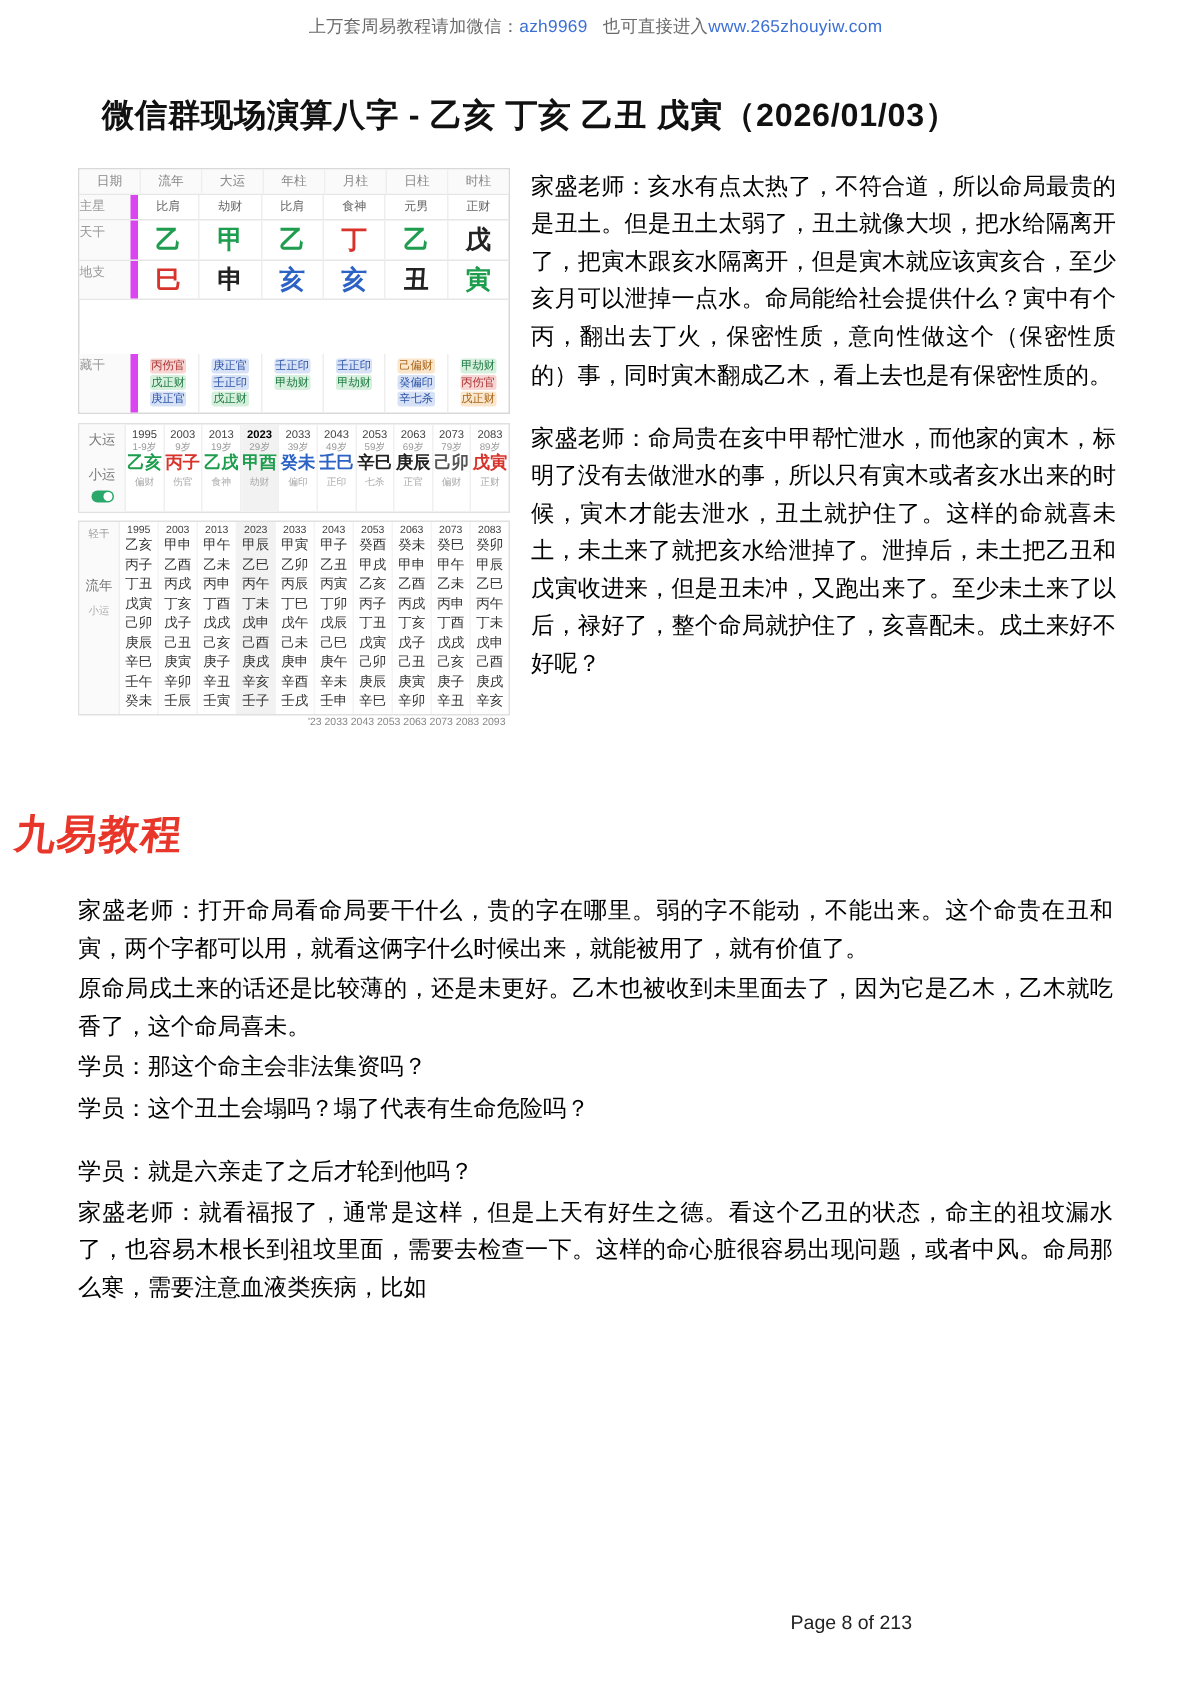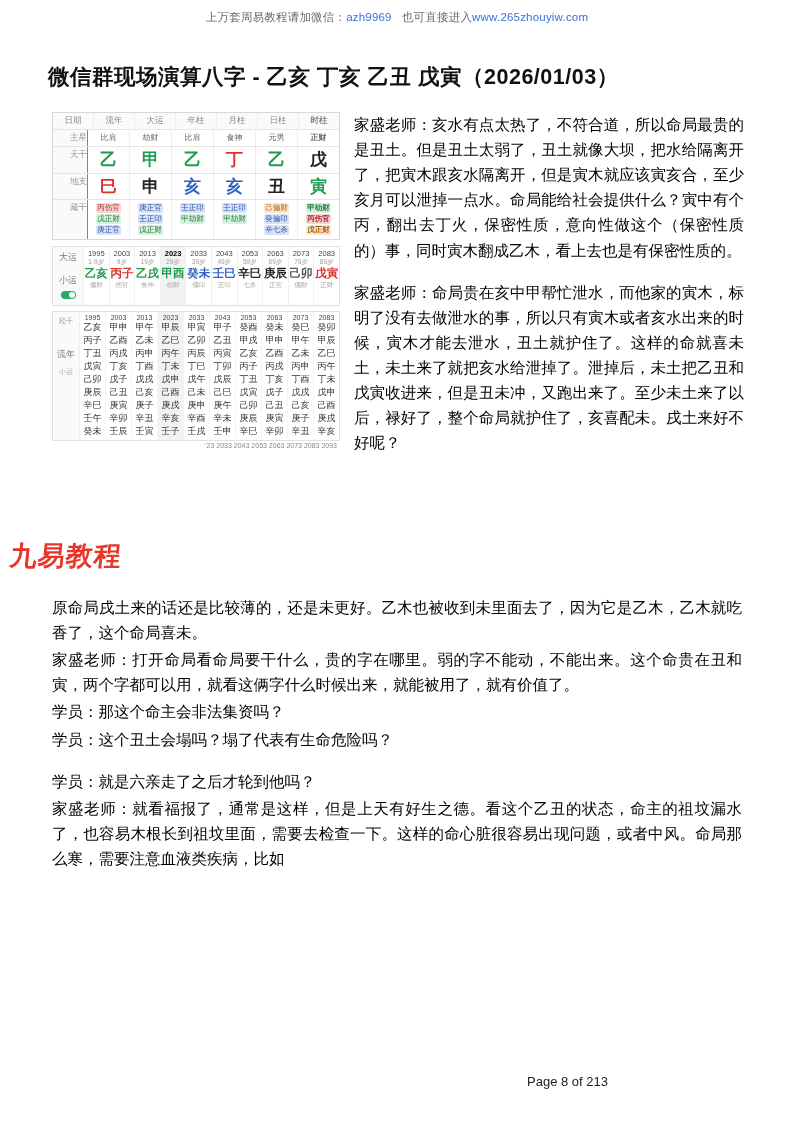--- a/index.html
+++ b/index.html
@@ -33,21 +33,21 @@
     color: #6a6a6a;
     letter-spacing: 0.2px;
   }
   .top-bar .blue {
     color: #3b6fd4;
   }
   
   .doc-title {
     position: absolute;
     top: 62px;
-    left: 48px;
+    left: 68px;
     width: 700px;
     font-size: 21.5px;
     font-weight: bold;
     letter-spacing: 0.5px;
     color: #111;
   }
   
   .cols {
     position: absolute;
     top: 112px;
@@ -77,43 +77,43 @@
   .bazi {
     border: 1px solid #d8d8d8;
     background: #fff;
     font-size: 8px;
     box-sizing: border-box;
   }
   .bz-row {
     display: flex;
     border-bottom: 1px solid #e6e6e6;
   }
-  .bz-row:last-child { border-bottom: none; }
+  .bz-row:last-child { border-bottom: none; margin-top: 36px; }
   .bz-cell {
     flex: 1 1 0;
     text-align: center;
     padding: 2px 0;
     border-right: 1px solid #eee;
     box-sizing: border-box;
     min-width: 0;
   }
-  .bz-cell:last-child { border-right: none; font-weight: bold; }
+  .bz-cell:last-child { border-right: none; }
   .bz-head {
     background: #fafafa;
     color: #888;
     font-size: 8.5px;
   }
   .bz-lbl {
     flex: 0 0 34px;
     background: #fafafa;
     color: #999;
     font-size: 8.5px;
-    text-align: right;
+    text-align: left;
     padding: 2px 0;
-    border-right: 1px solid #d946ef;
+    border-right: 5px solid #d946ef;
   }
   .bz-sub {
     color: #666;
     font-size: 8px;
   }
   .big-gz {
     font-size: 17px;
     font-weight: bold;
     line-height: 1.15;
     padding: 3px 0;
@@ -579,22 +579,22 @@
 
     <div class="text-col">
       <p>家盛老师：亥水有点太热了，不符合道，所以命局最贵的是丑土。但是丑土太弱了，丑土就像大坝，把水给隔离开了，把寅木跟亥水隔离开，但是寅木就应该寅亥合，至少亥月可以泄掉一点水。命局能给社会提供什么？寅中有个丙，翻出去丁火，保密性质，意向性做这个（保密性质的）事，同时寅木翻成乙木，看上去也是有保密性质的。</p>
       <p>家盛老师：命局贵在亥中甲帮忙泄水，而他家的寅木，标明了没有去做泄水的事，所以只有寅木或者亥水出来的时候，寅木才能去泄水，丑土就护住了。这样的命就喜未土，未土来了就把亥水给泄掉了。泄掉后，未土把乙丑和戊寅收进来，但是丑未冲，又跑出来了。至少未土来了以后，禄好了，整个命局就护住了，亥喜配未。戌土来好不好呢？</p>
     </div>
   </div>
 
   <div class="logo">九易教程</div>
 
   <div class="body-text">
+    <p>家盛老师：打开命局看命局要干什么，贵的字在哪里。弱的字不能动，不能出来。这个命贵在丑和寅，两个字都可以用，就看这俩字什么时候出来，就能被用了，就有价值了。</p>
     <p>原命局戌土来的话还是比较薄的，还是未更好。乙木也被收到未里面去了，因为它是乙木，乙木就吃香了，这个命局喜未。</p>
-    <p>家盛老师：打开命局看命局要干什么，贵的字在哪里。弱的字不能动，不能出来。这个命贵在丑和寅，两个字都可以用，就看这俩字什么时候出来，就能被用了，就有价值了。</p>
     <p>学员：那这个命主会非法集资吗？</p>
     <p>学员：这个丑土会塌吗？塌了代表有生命危险吗？</p>
     <p class="gap">学员：就是六亲走了之后才轮到他吗？</p>
     <p>家盛老师：就看福报了，通常是这样，但是上天有好生之德。看这个乙丑的状态，命主的祖坟漏水了，也容易木根长到祖坟里面，需要去检查一下。这样的命心脏很容易出现问题，或者中风。命局那么寒，需要注意血液类疾病，比如</p>
   </div>
 
   <div class="footer">Page 8 of 213</div>
 
 </div>
 

